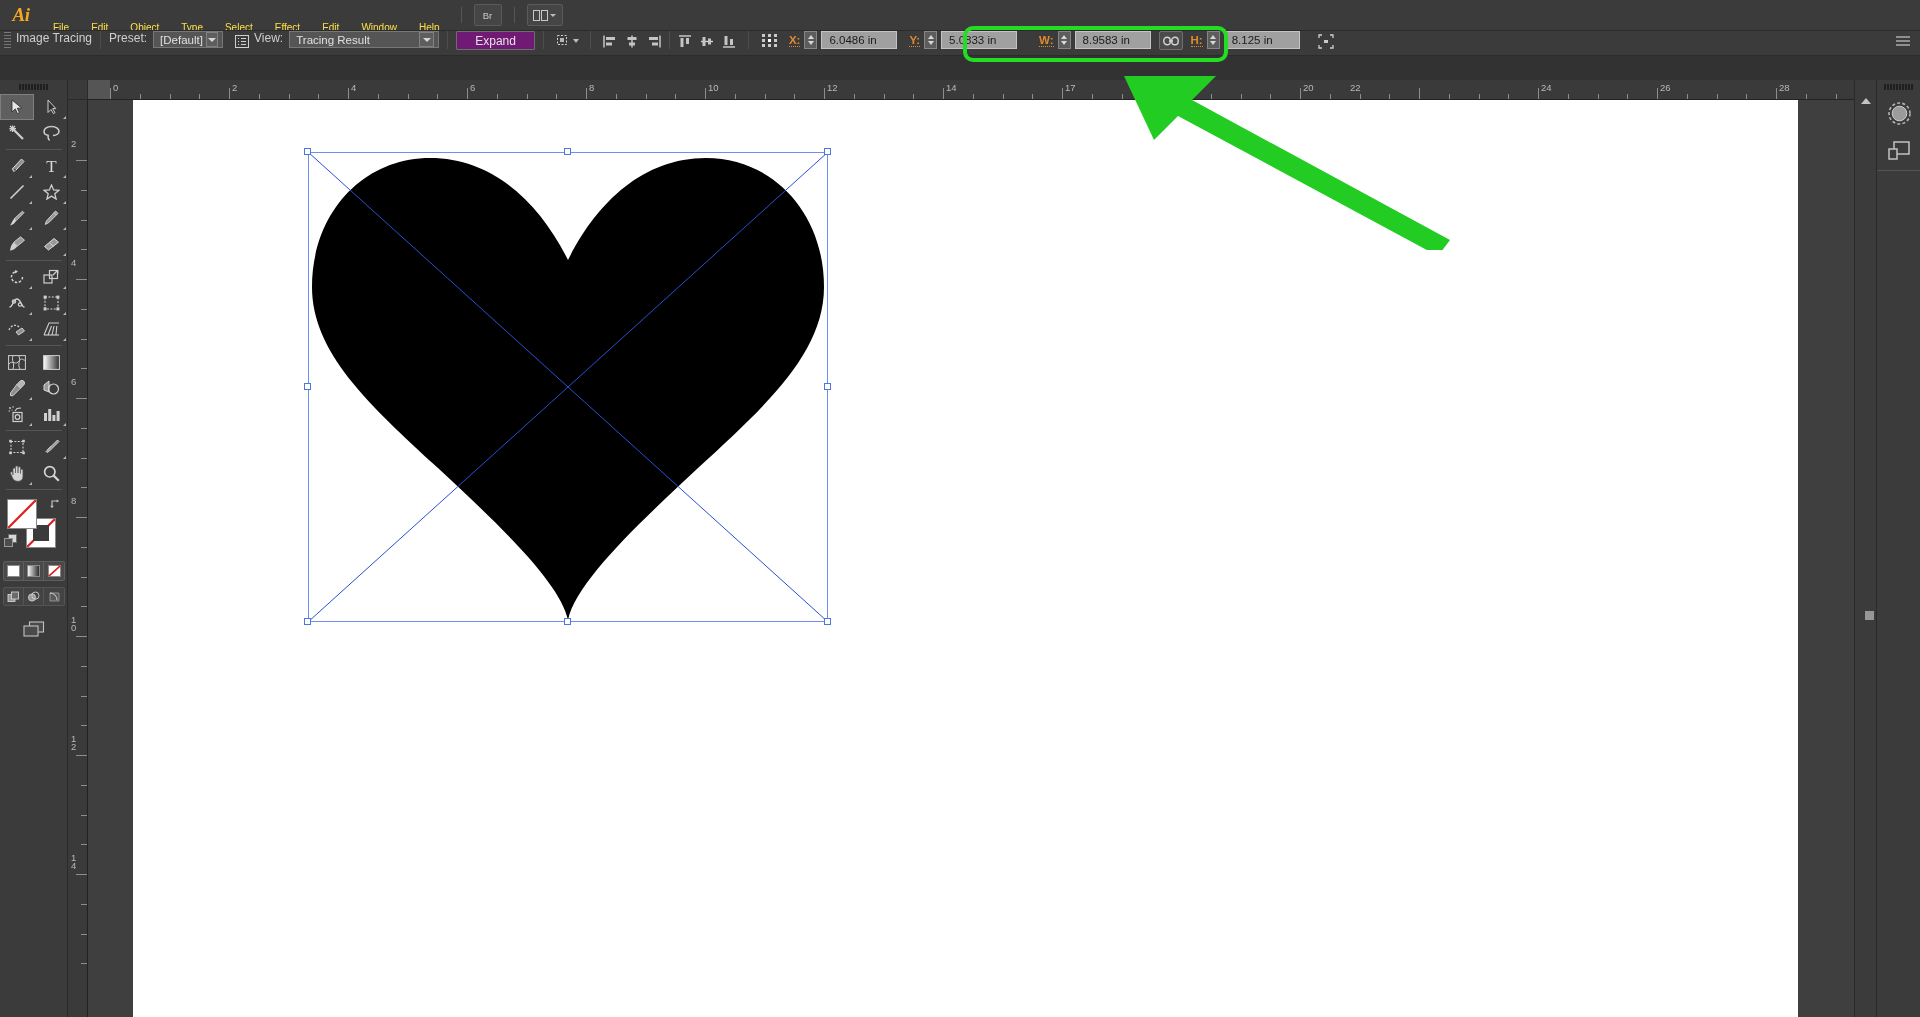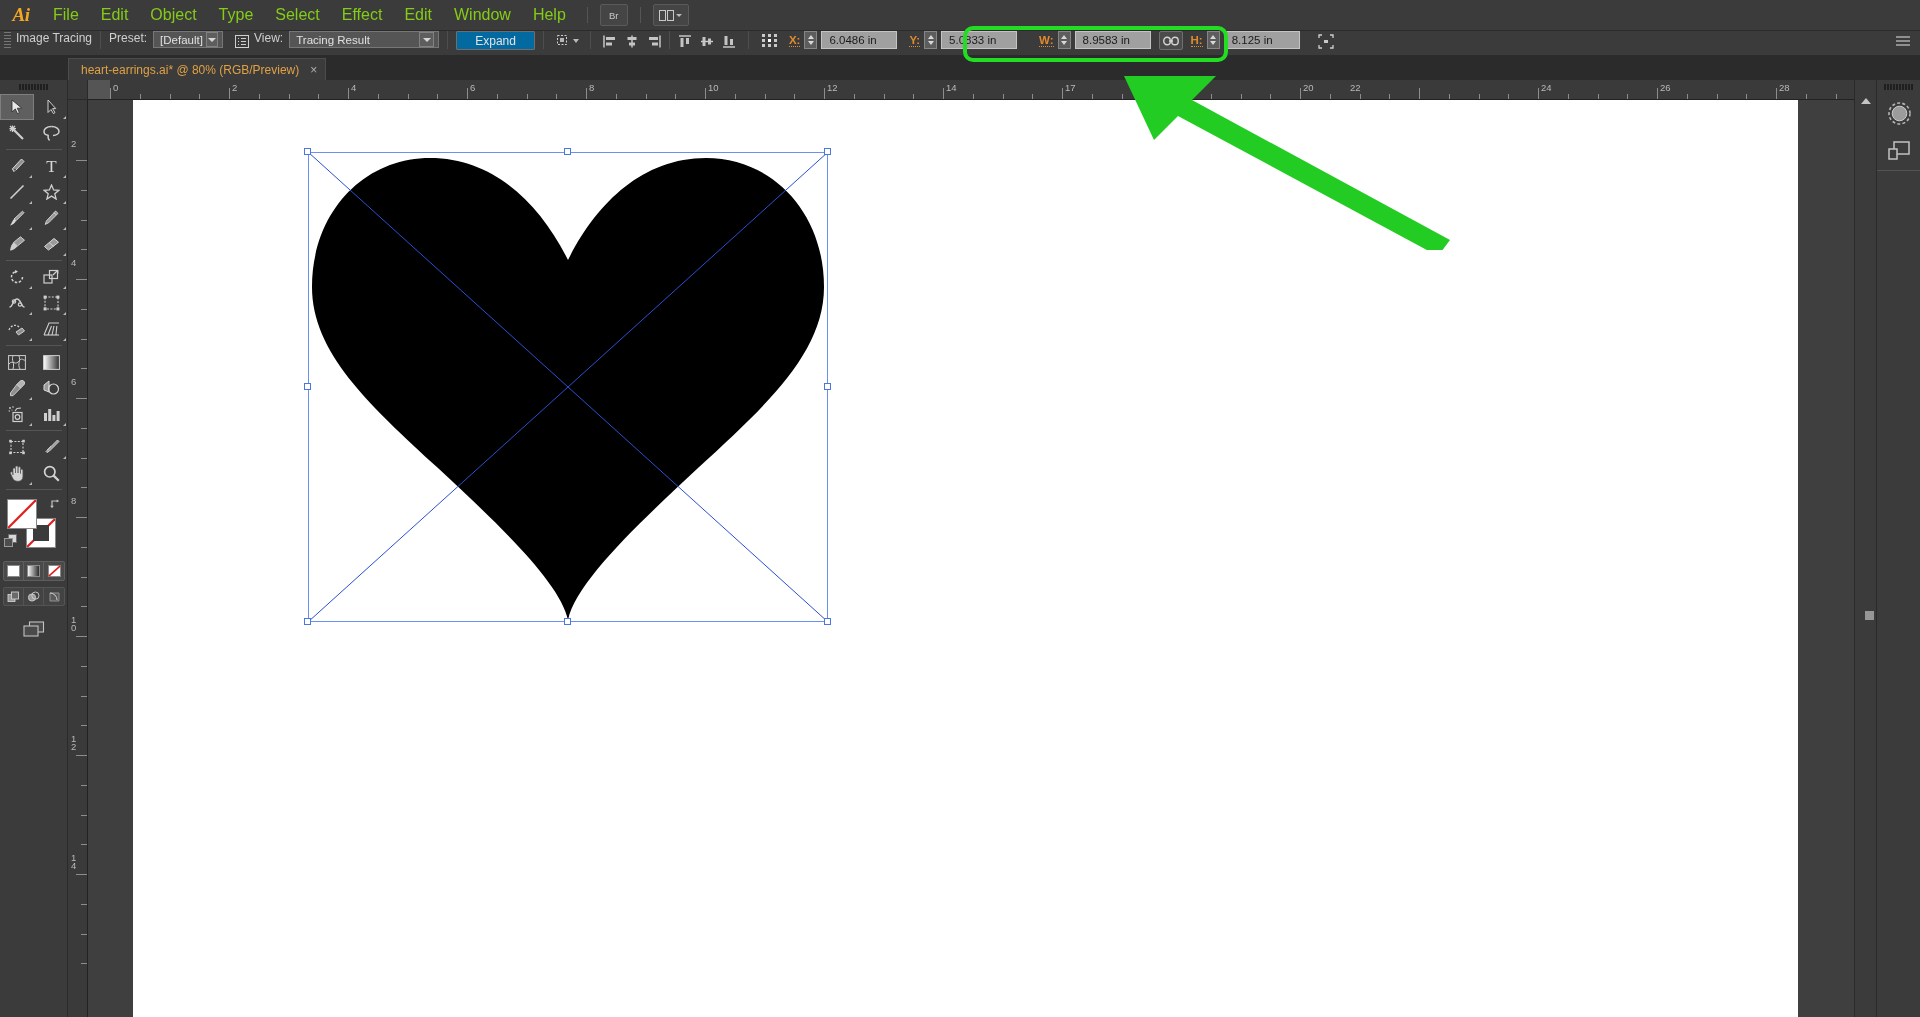--- a/index.html
+++ b/index.html
@@ -16,22 +16,22 @@
   .menubar {
     position: absolute; top: 0; left: 0; width: 1920px; height: 30px;
     background: #3b3b3b; display: flex; align-items: center;
   }
   .ai-logo {
     width: 42px; height: 30px; display: flex; align-items: center; justify-content: center;
     color: #f5a623; font-size: 19px; font-weight: bold; font-style: italic;
     font-family: "Liberation Serif", serif; letter-spacing: -0.5px;
   }
   .menu-item {
-    padding: 0 11px; height: 30px; line-height: 30px;
-    color: #84cc16; font-size: 16px; cursor: default; white-space: nowrap;
+    padding: 13px 11px; height: 30px; line-height: 30px;
+    color: #fde047; font-size: 10px; cursor: default; white-space: nowrap;
   }
   .menu-sep { width: 1px; height: 16px; background: #555; margin: 0 10px; }
   .mb-icon-btn {
     width: 28px; height: 22px; margin: 0 2px; border: 1px solid #5a5a5a;
     background: #454545; border-radius: 2px; display: flex; align-items: center;
     justify-content: center; color: #c8c8c8; font-size: 10px;
   }
   .mb-icon-btn.wide { width: 36px; }
   .mb-right { margin-left: auto; display: flex; align-items: center; height: 30px; }
   .workspace-btn {
@@ -66,21 +66,21 @@
   .cb-select {
     background: #555; border: 1px solid #777; height: 17px; display: flex;
     align-items: center; color: #e0e0e0; font-size: 11.5px; padding: 0 4px;
   }
   .sel-val { flex: 1; padding-left: 2px; }
   .sel-arrow {
     width: 15px; height: 15px; background: #5e5e5e; border: 1px solid #818181;
     display: flex; align-items: center; justify-content: center; margin-left: 3px;
   }
   .expand-btn {
-    background: #0369a1; border: 1px solid #6e6e6e; height: 19px; color: #e3e3e3;
+    background: #701a75; border: 1px solid #6e6e6e; height: 19px; color: #e3e3e3;
     font-size: 12px; display: flex; align-items: center; justify-content: center;
     padding: 0 18px; border-radius: 1px;
   }
   .cb-icon {
     width: 22px; height: 20px; display: flex; align-items: center; justify-content: center;
     color: #d0d0d0;
   }
   .xy-group { display: flex; align-items: center; gap: 4px; }
   .xy-label { color: #e08a2e; font-size: 11.5px; font-weight: bold; }
   .xy-label u { text-decoration: none; border-bottom: 1px dotted #e08a2e; }
@@ -448,26 +448,20 @@
           <line x1="1" y1="2" x2="15" y2="2" stroke="#cacaca" stroke-width="1.2"></line>
           <line x1="1" y1="6" x2="15" y2="6" stroke="#cacaca" stroke-width="1.2"></line>
           <line x1="1" y1="10" x2="15" y2="10" stroke="#cacaca" stroke-width="1.2"></line>
         </svg>
       </div>
     </div>
   </div>
 
   <div class="highlight-box"></div>
 
-  <div class="tabbar">
-    <div class="doc-tab">
-      <span class="doc-tab-title">heart-earrings.ai* @ 80% (RGB/Preview)</span>
-      <span class="doc-tab-close">×</span>
-    </div>
-  </div>
 
   <div class="toolpanel">
     <div class="tp-grip">
       <i></i>
         <i></i>
         <i></i>
         <i></i>
         <i></i>
         <i></i>
         <i></i>

